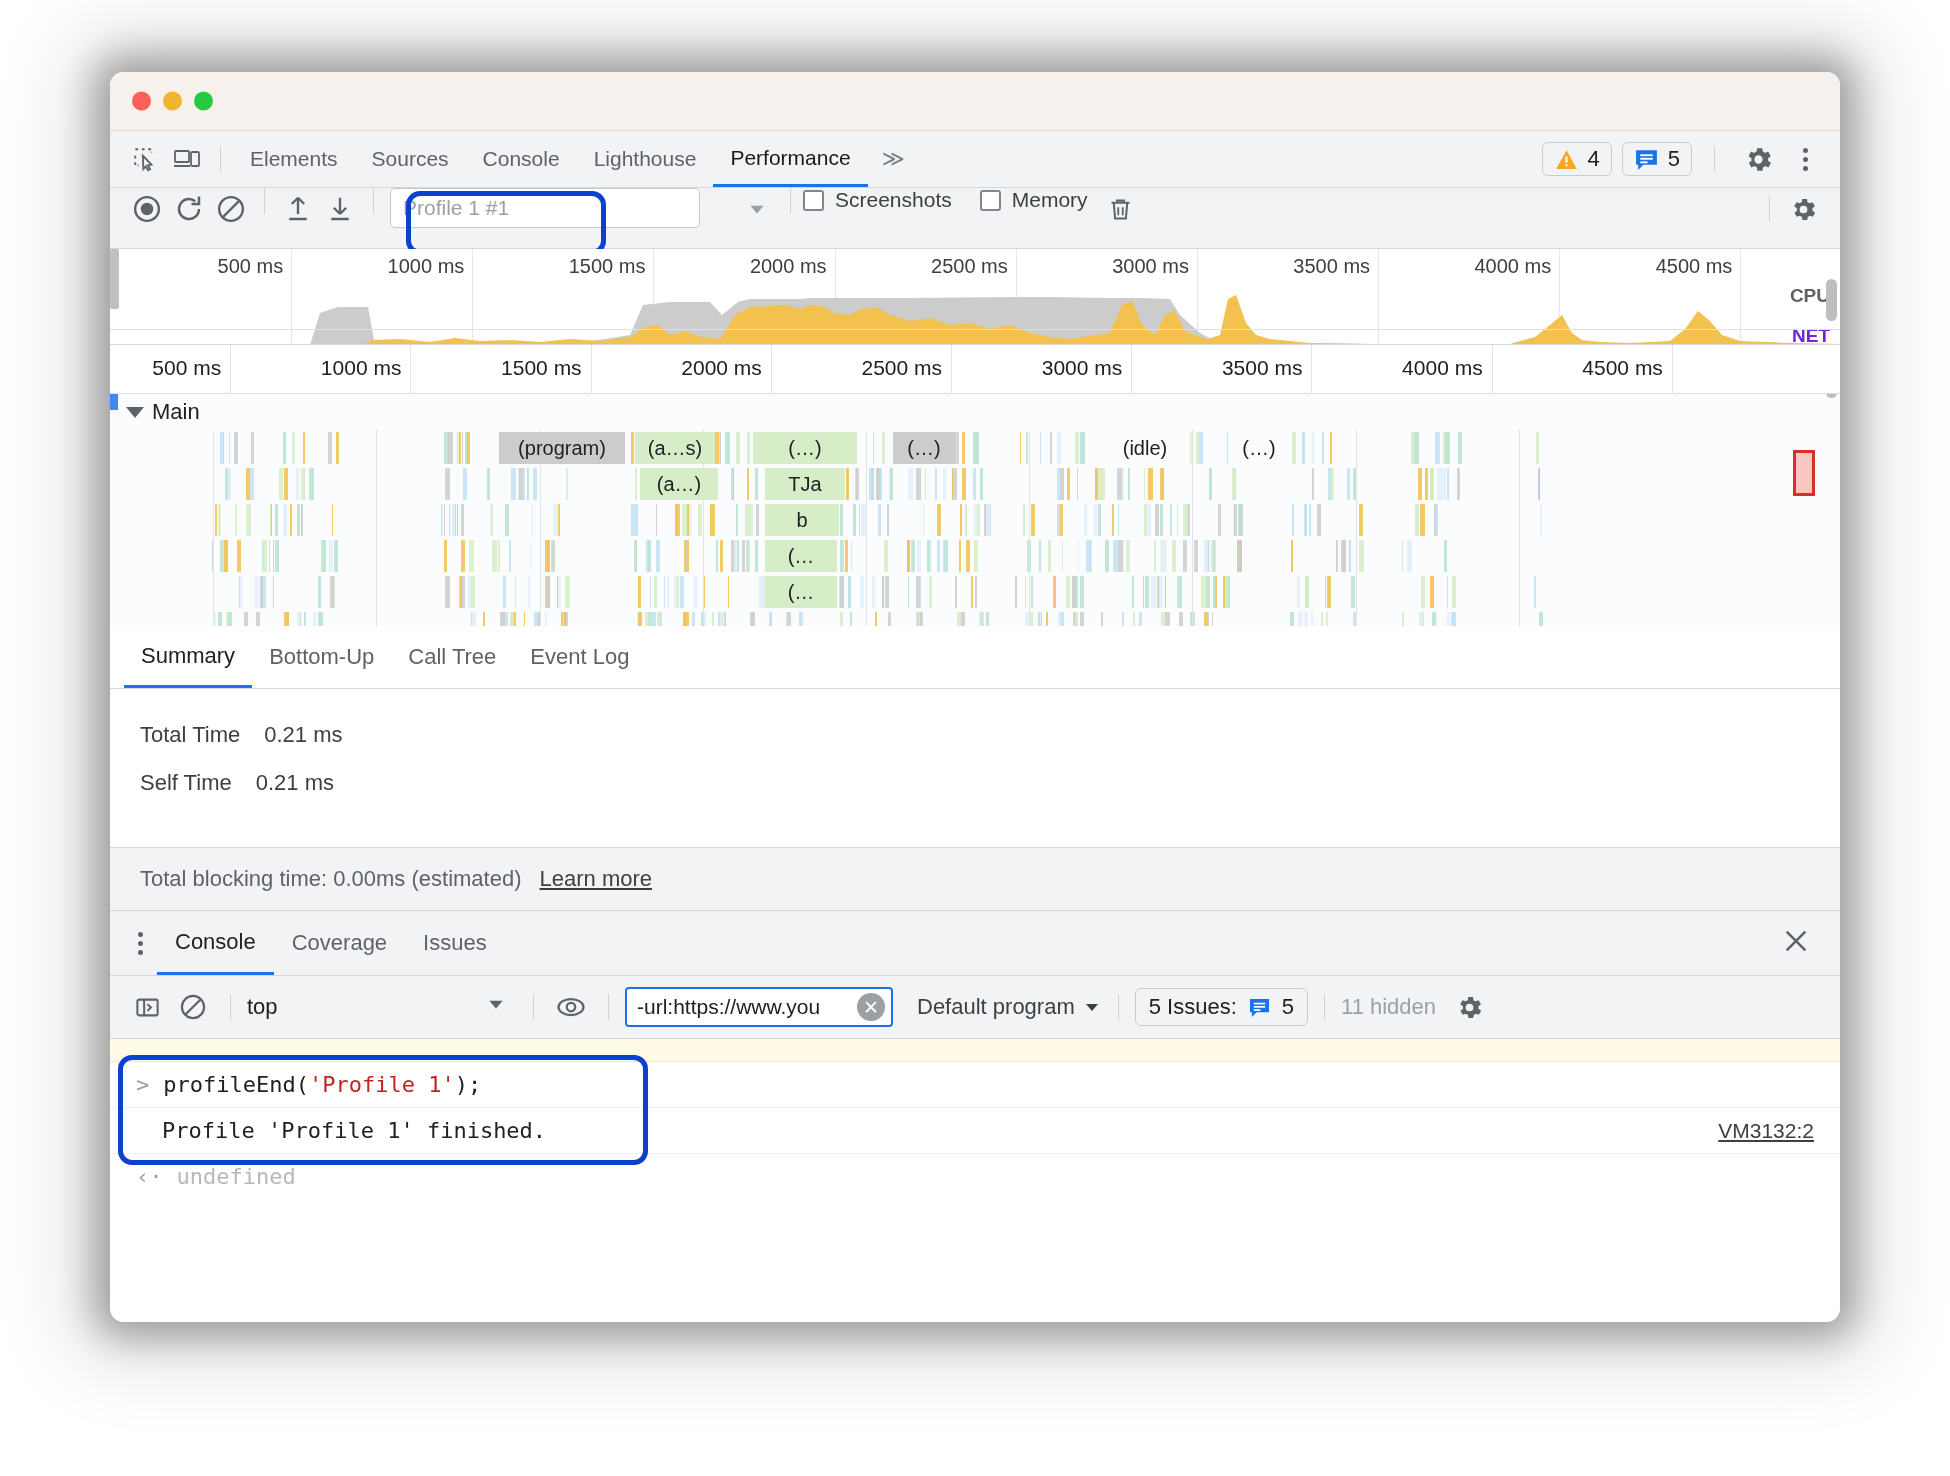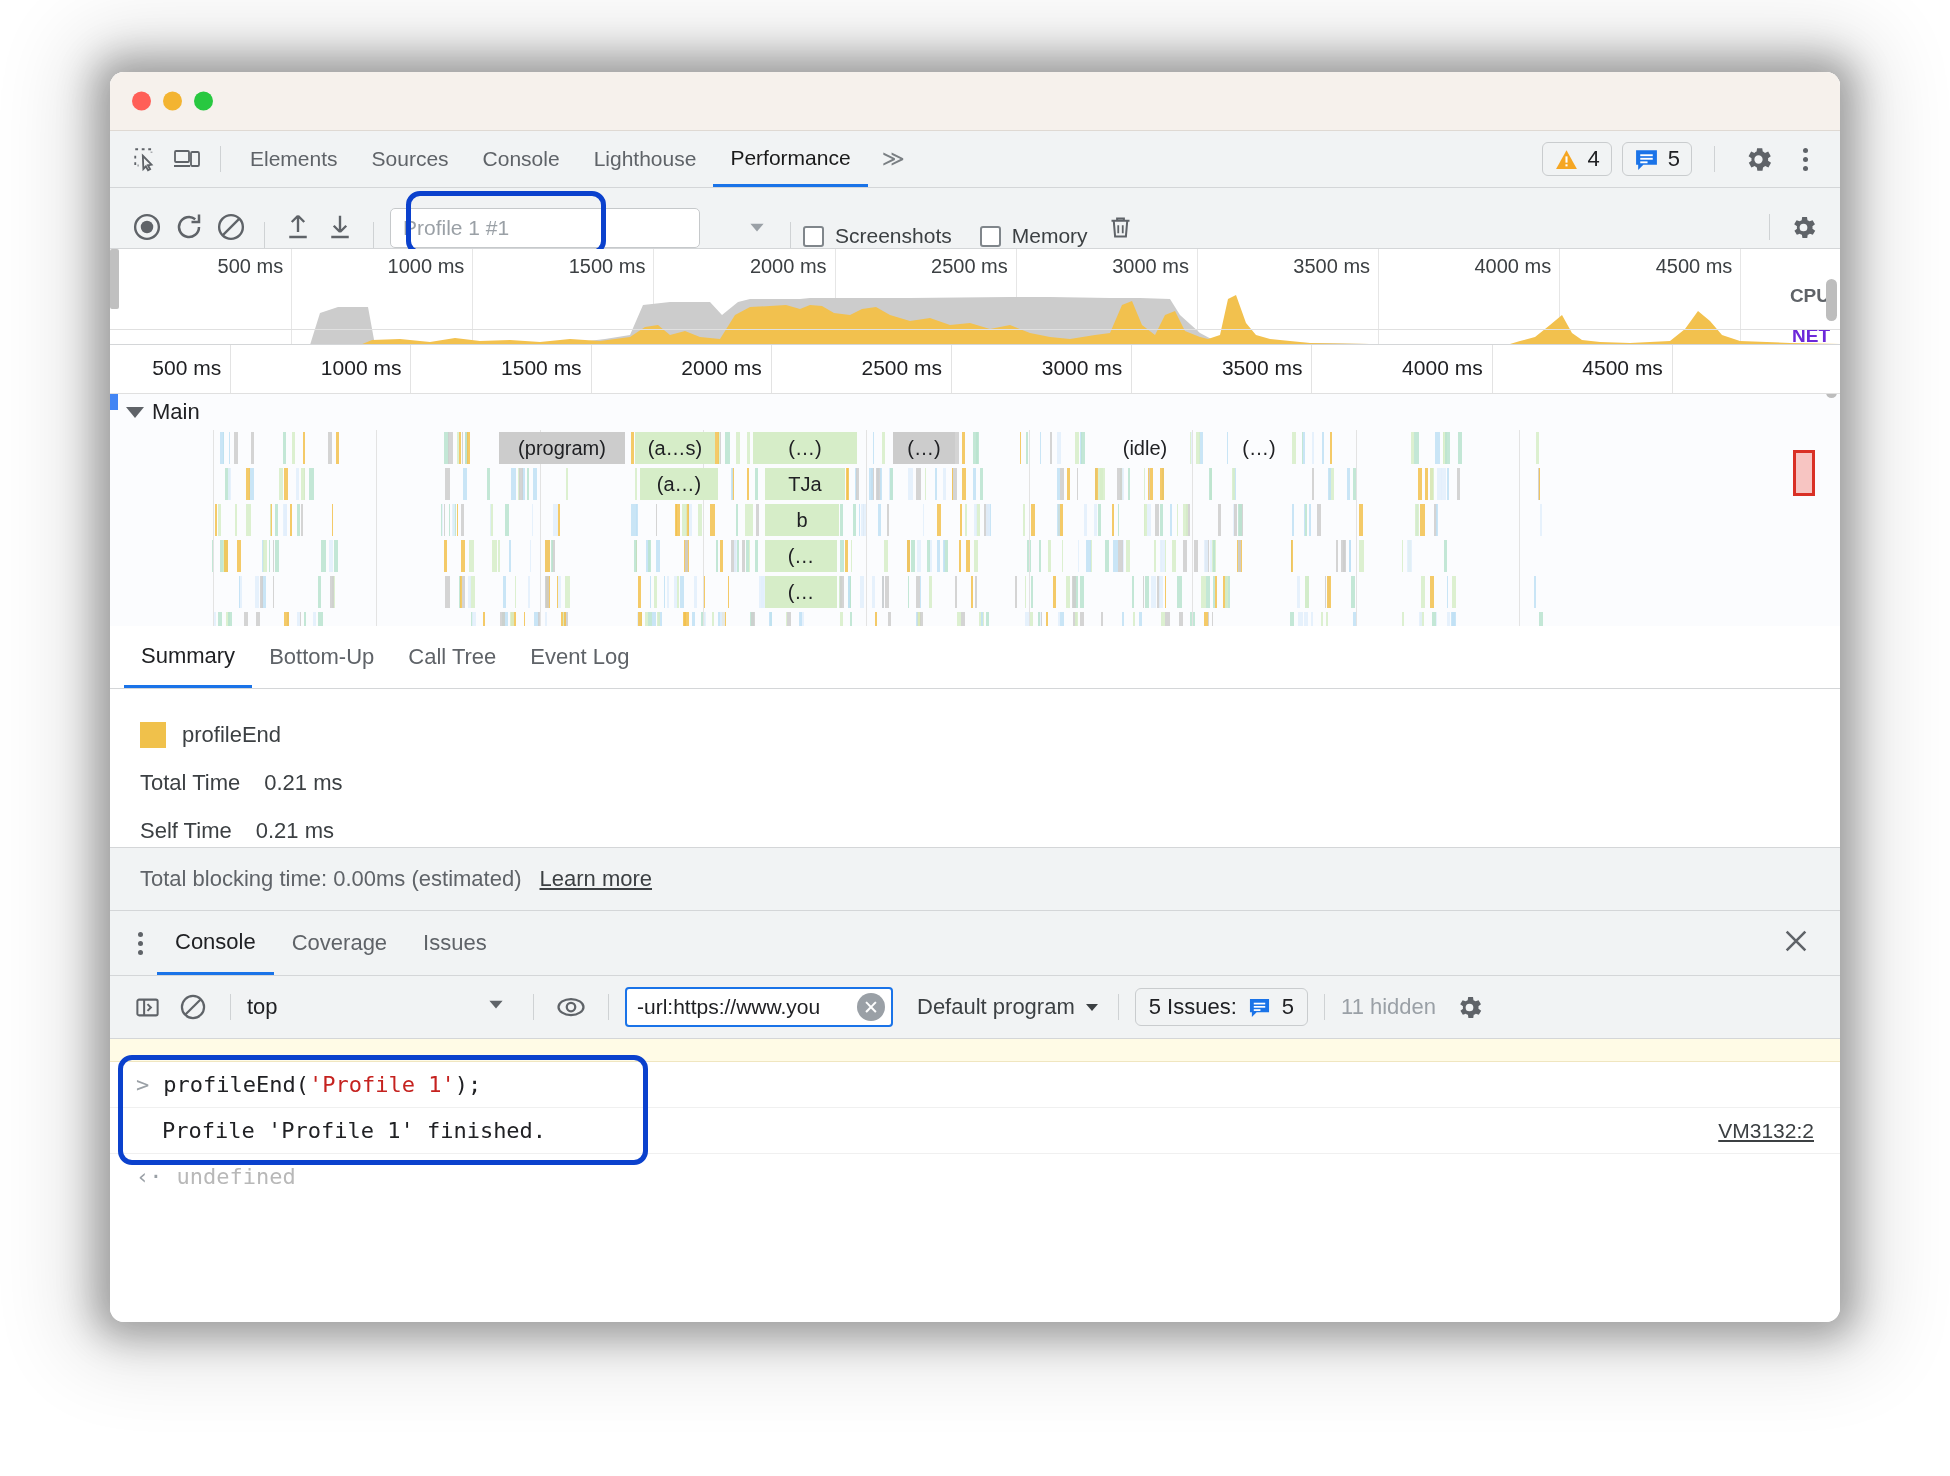--- a/index.html
+++ b/index.html
@@ -23,21 +23,21 @@
   .vdiv{width:1px;height:26px;background:#cfd2d4;margin:0 12px;}
   .tab{padding:0 17px;height:56px;display:flex;align-items:center;font-size:21px;color:#5f6368;cursor:pointer;
       box-sizing:border-box;}
   .tab.active{color:#1a1a1a;border-bottom:3px solid #1a73e8;}
   .chev2{font-size:22px;color:#7a7f83;padding:0 14px;cursor:pointer;letter-spacing:-3px;}
   .right-cluster{margin-left:auto;display:flex;align-items:center;gap:10px;padding-right:4px;}
   .badge{display:flex;align-items:center;gap:9px;border:1px solid #c9ccce;border-radius:6px;
       padding:3px 11px;height:34px;box-sizing:border-box;background:#f1f3f4;cursor:pointer;}
   .badge .num{font-size:22px;color:#202124;}
   
-  .perfbar{height:60px;background:#f1f3f4;border-bottom:1px solid #d4d6d8;display:flex;align-items:flex-end;
+  .perfbar{height:60px;background:#f1f3f4;border-bottom:1px solid #d4d6d8;display:flex;align-items:flex-start;
       padding:0 16px;position:relative;}
   .profselect{position:relative;display:flex;align-items:center;background:#fff;border:1px solid #c6c9cb;
       border-radius:5px;height:40px;min-width:310px;padding:0 12px;box-sizing:border-box;}
   .profselect .ptext{font-size:21px;color:#9aa0a6;}
   .hl-blue{position:absolute;border:5px solid #0b41cd;border-radius:14px;pointer-events:none;}
   .cbox{width:21px;height:21px;border:2px solid #80868b;border-radius:3px;background:#fff;box-sizing:border-box;}
   .cblabel{display:flex;align-items:center;gap:11px;font-size:21px;color:#3c4043;cursor:pointer;}
   
   .overview{position:relative;height:95px;background:#fff;border-bottom:1px solid #d4d6d8;overflow:hidden;}
   .tickline{position:absolute;top:0;bottom:0;width:1px;background:#e6e6e6;}
@@ -947,24 +947,20 @@
     </div>
 
     <div class="subtabs">
       <div class="subtab active">Summary</div>
       <div class="subtab">Bottom-Up</div>
       <div class="subtab">Call Tree</div>
       <div class="subtab">Event Log</div>
     </div>
 
     <div class="summary">
-      <div class="sline">
-        <span class="swatch"></span>
-        <span>profileEnd</span>
-      </div>
       <div class="sline" style="gap:24px;">
         <span>Total Time</span>
         <span>0.21 ms</span>
       </div>
       <div class="sline" style="gap:24px;">
         <span>Self Time</span>
         <span>0.21 ms</span>
       </div>
     </div>
 

